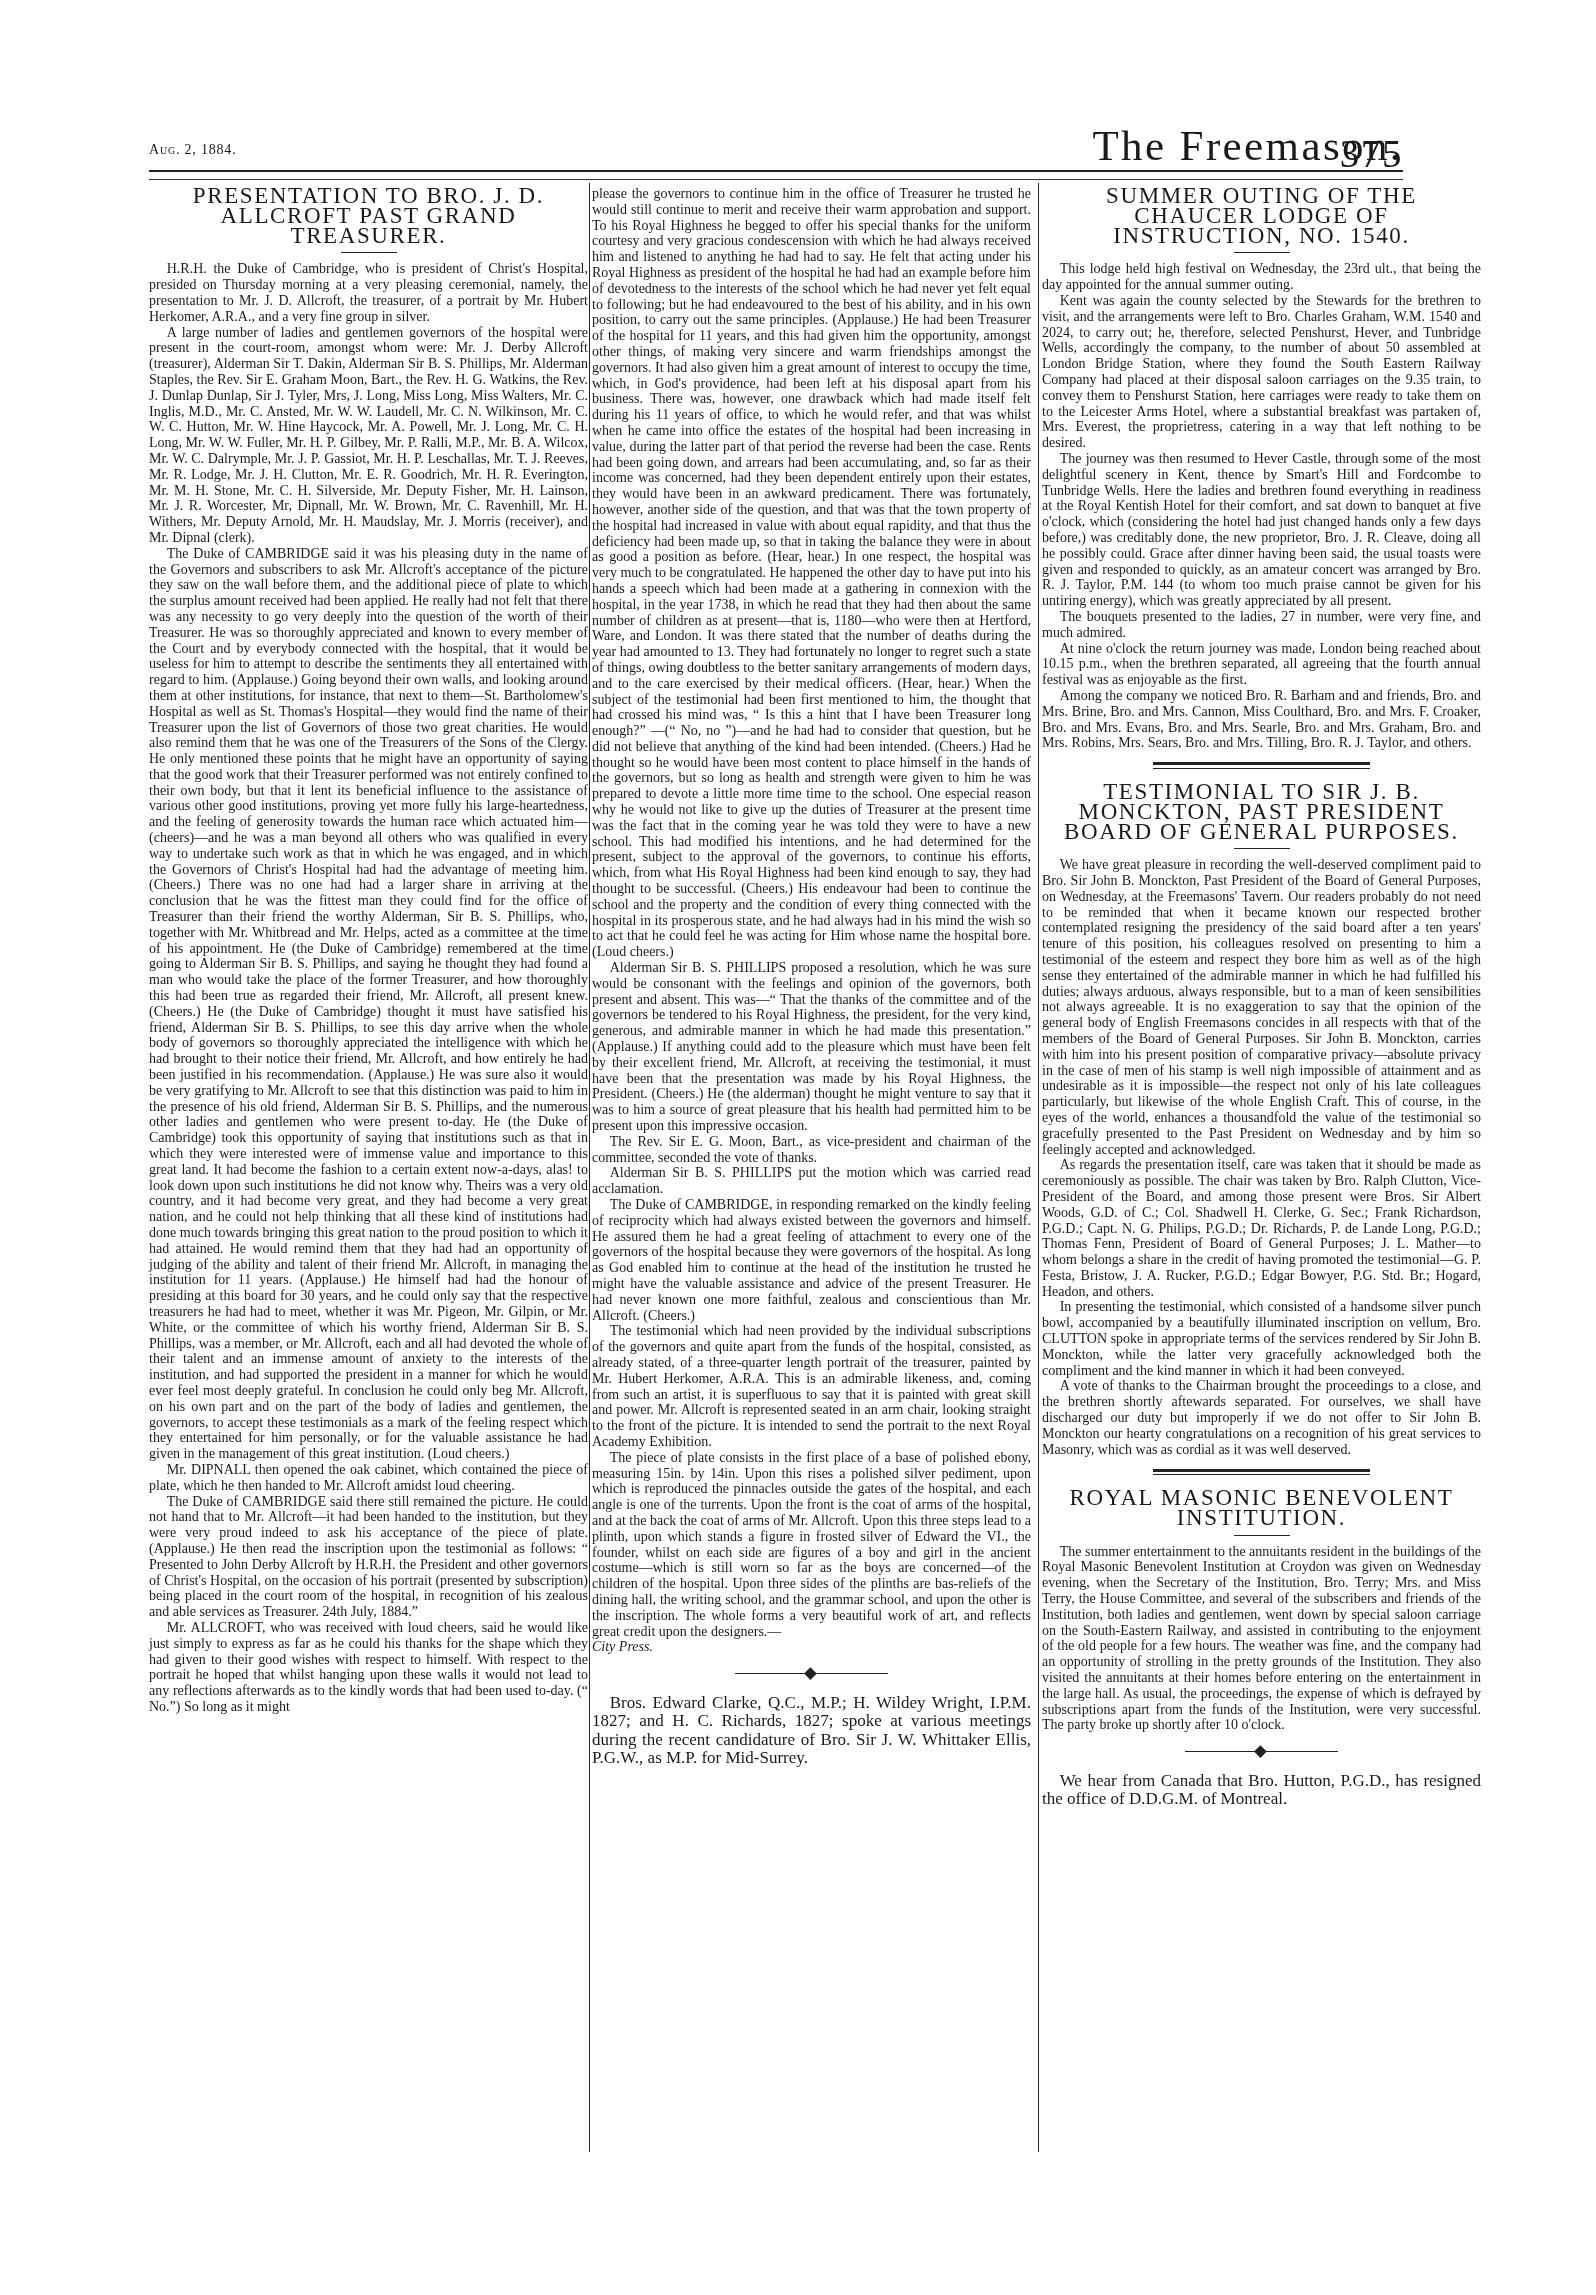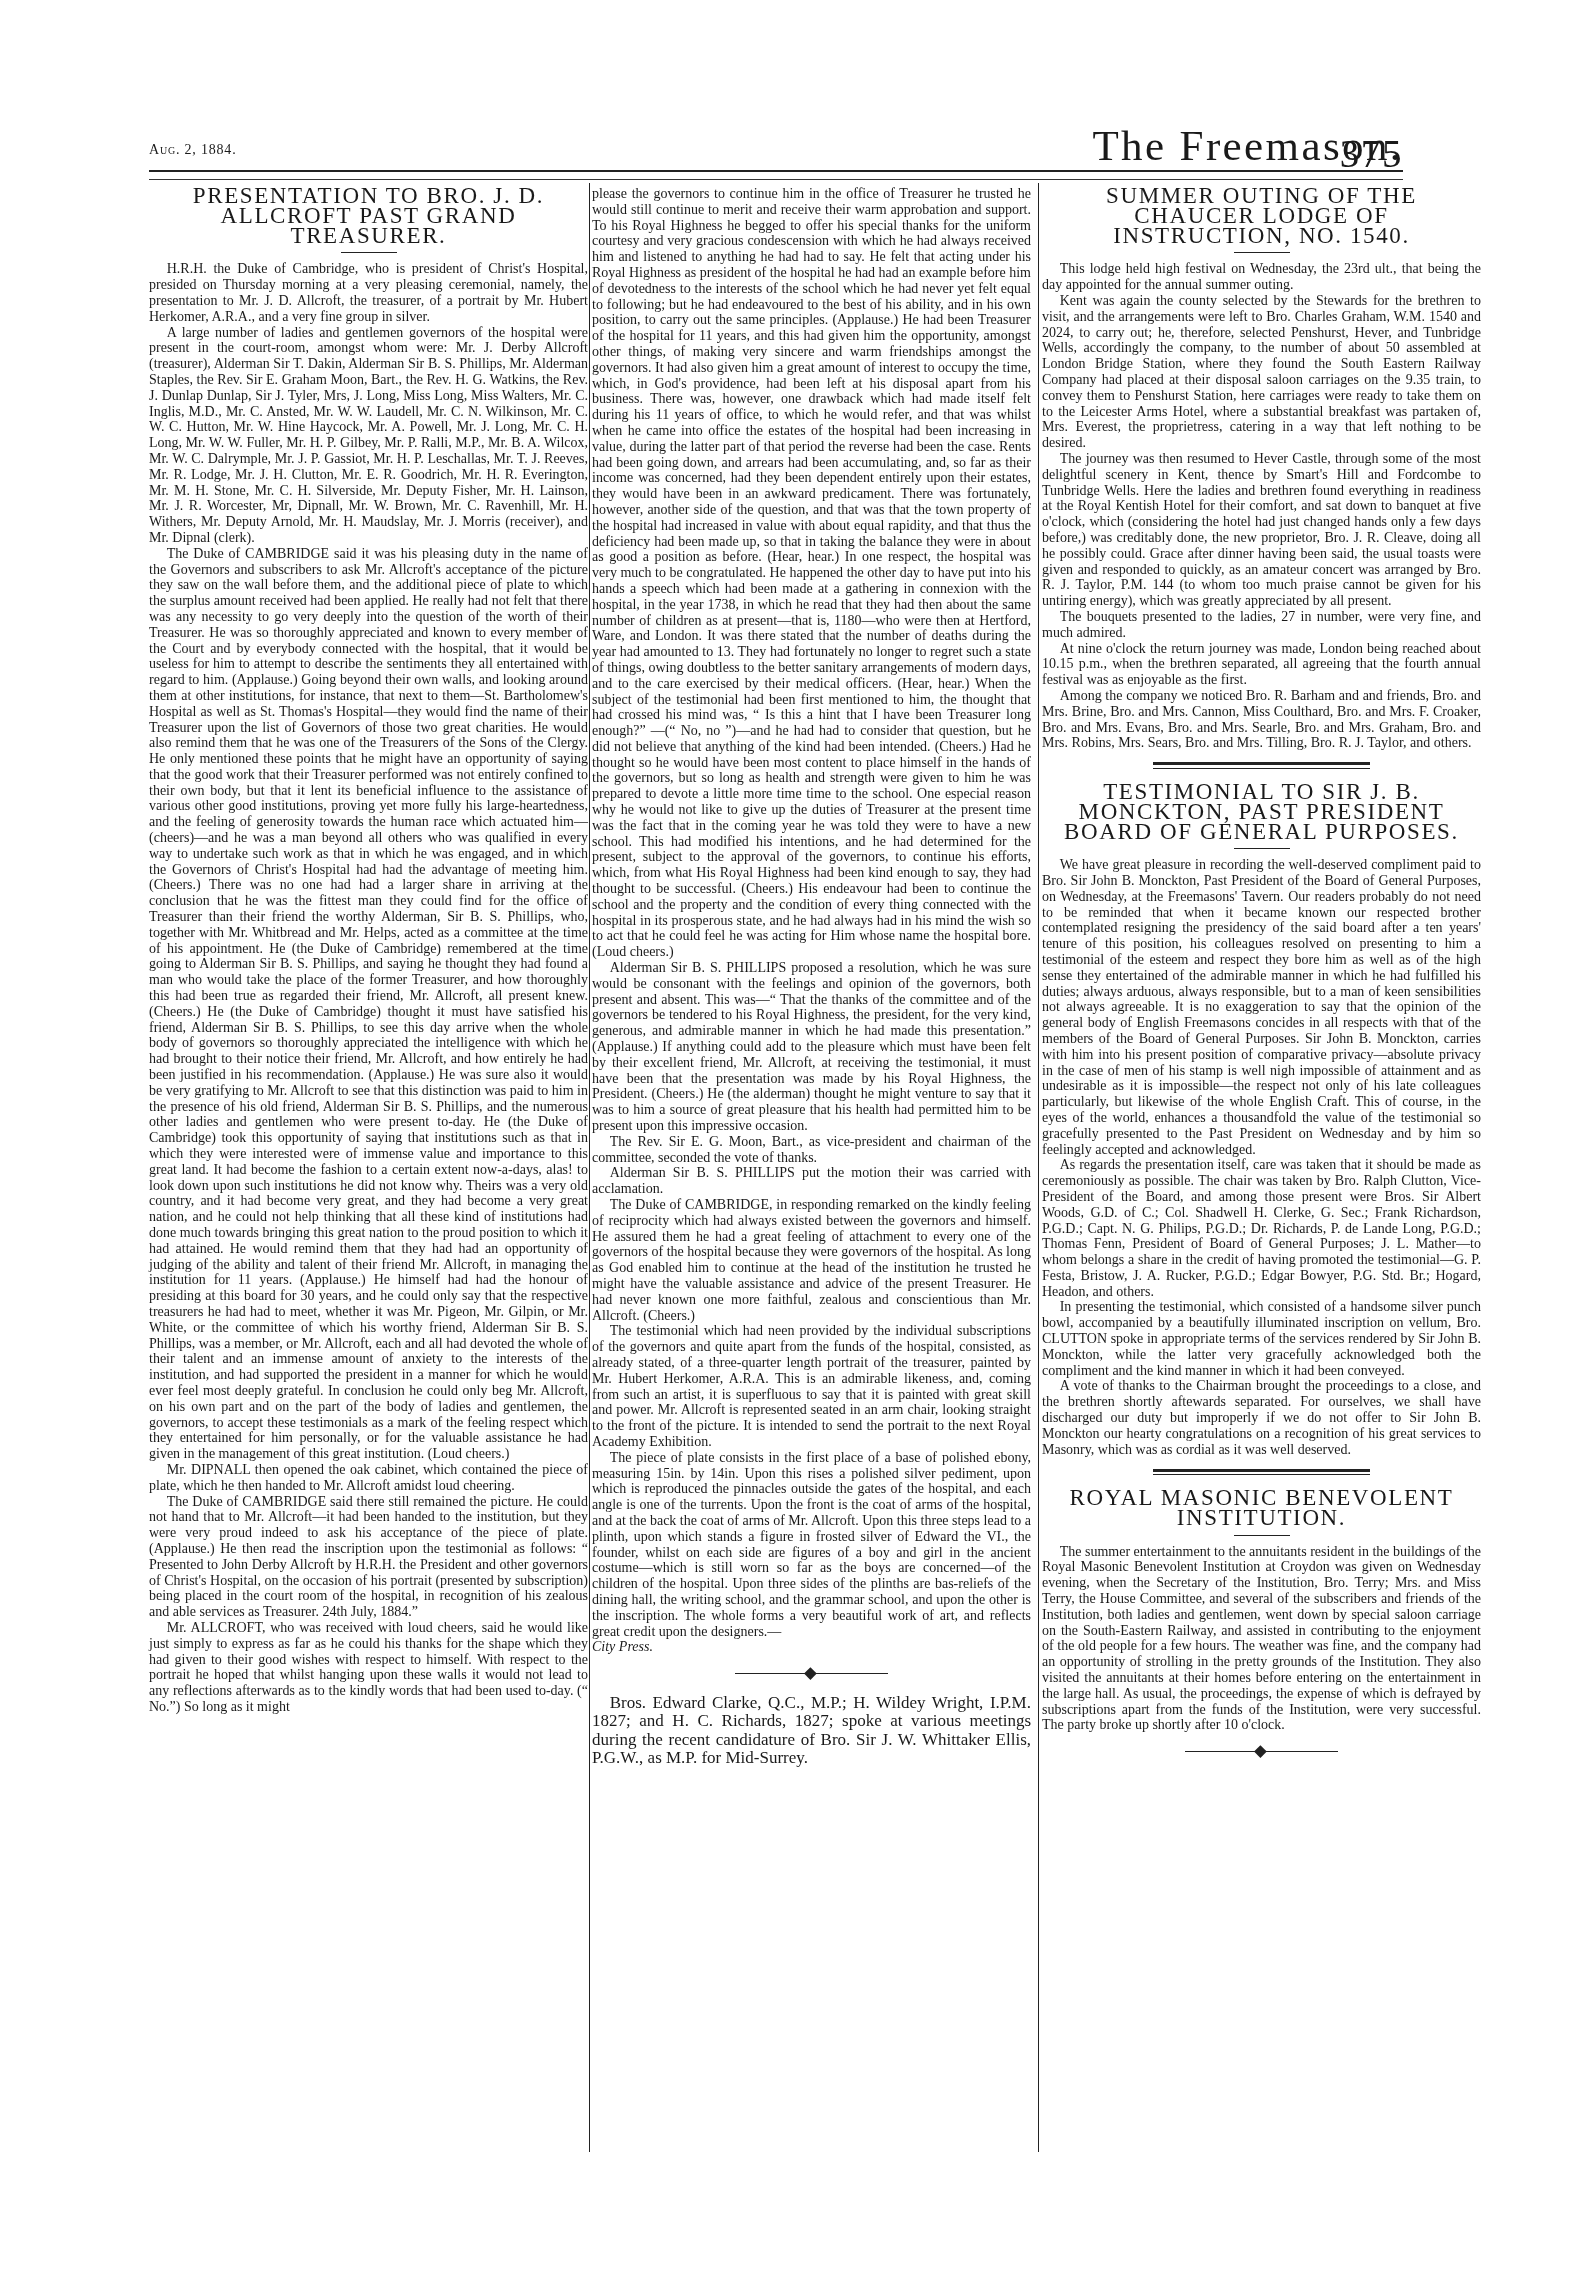--- a/index.html
+++ b/index.html
@@ -72,21 +72,21 @@
     <p>The Duke of CAMBRIDGE said there still remained the picture. He could not hand that to Mr. Allcroft—it had been handed to the institution, but they were very proud indeed to ask his acceptance of the piece of plate. (Applause.) He then read the inscription upon the testimonial as follows: “ Presented to John Derby Allcroft by H.R.H. the President and other governors of Christ's Hospital, on the occasion of his portrait (presented by subscription) being placed in the court room of the hospital, in recognition of his zealous and able services as Treasurer. 24th July, 1884.”</p>
     <p>Mr. ALLCROFT, who was received with loud cheers, said he would like just simply to express as far as he could his thanks for the shape which they had given to their good wishes with respect to himself. With respect to the portrait he hoped that whilst hanging upon these walls it would not lead to any reflections afterwards as to the kindly words that had been used to-day. (“ No.”) So long as it might</p>
   </article>
 </section>
 
 <section class="col col2">
   <article>
     <p style="text-indent:0">please the governors to continue him in the office of Treasurer he trusted he would still continue to merit and receive their warm approbation and support. To his Royal Highness he begged to offer his special thanks for the uniform courtesy and very gracious condescension with which he had always received him and listened to anything he had had to say. He felt that acting under his Royal Highness as president of the hospital he had had an example before him of devotedness to the interests of the school which he had never yet felt equal to following; but he had endeavoured to the best of his ability, and in his own position, to carry out the same principles. (Applause.) He had been Treasurer of the hospital for 11 years, and this had given him the opportunity, amongst other things, of making very sincere and warm friendships amongst the governors. It had also given him a great amount of interest to occupy the time, which, in God's providence, had been left at his disposal apart from his business. There was, however, one drawback which had made itself felt during his 11 years of office, to which he would refer, and that was whilst when he came into office the estates of the hospital had been increasing in value, during the latter part of that period the reverse had been the case. Rents had been going down, and arrears had been accumulating, and, so far as their income was concerned, had they been dependent entirely upon their estates, they would have been in an awkward predicament. There was fortunately, however, another side of the question, and that was that the town property of the hospital had increased in value with about equal rapidity, and that thus the deficiency had been made up, so that in taking the balance they were in about as good a position as before. (Hear, hear.) In one respect, the hospital was very much to be congratulated. He happened the other day to have put into his hands a speech which had been made at a gathering in connexion with the hospital, in the year 1738, in which he read that they had then about the same number of children as at present—that is, 1180—who were then at Hertford, Ware, and London. It was there stated that the number of deaths during the year had amounted to 13. They had fortunately no longer to regret such a state of things, owing doubtless to the better sanitary arrangements of modern days, and to the care exercised by their medical officers. (Hear, hear.) When the subject of the testimonial had been first mentioned to him, the thought that had crossed his mind was, “ Is this a hint that I have been Treasurer long enough?” —(“ No, no ”)—and he had had to consider that question, but he did not believe that anything of the kind had been intended. (Cheers.) Had he thought so he would have been most content to place himself in the hands of the governors, but so long as health and strength were given to him he was prepared to devote a little more time time to the school. One especial reason why he would not like to give up the duties of Treasurer at the present time was the fact that in the coming year he was told they were to have a new school. This had modified his intentions, and he had determined for the present, subject to the approval of the governors, to continue his efforts, which, from what His Royal Highness had been kind enough to say, they had thought to be successful. (Cheers.) His endeavour had been to continue the school and the property and the condition of every thing connected with the hospital in its prosperous state, and he had always had in his mind the wish so to act that he could feel he was acting for Him whose name the hospital bore. (Loud cheers.)</p>
     <p>Alderman Sir B. S. PHILLIPS proposed a resolution, which he was sure would be consonant with the feelings and opinion of the governors, both present and absent. This was—“ That the thanks of the committee and of the governors be tendered to his Royal Highness, the president, for the very kind, generous, and admirable manner in which he had made this presentation.” (Applause.) If anything could add to the pleasure which must have been felt by their excellent friend, Mr. Allcroft, at receiving the testimonial, it must have been that the presentation was made by his Royal Highness, the President. (Cheers.) He (the alderman) thought he might venture to say that it was to him a source of great pleasure that his health had permitted him to be present upon this impressive occasion.</p>
     <p>The Rev. Sir E. G. Moon, Bart., as vice-president and chairman of the committee, seconded the vote of thanks.</p>
-    <p>Alderman Sir B. S. PHILLIPS put the motion their was carried with acclamation.</p>
+    <p>Alderman Sir B. S. PHILLIPS put the motion which was carried read acclamation.</p>
     <p>The Duke of CAMBRIDGE, in responding remarked on the kindly feeling of reciprocity which had always existed between the governors and himself. He assured them he had a great feeling of attachment to every one of the governors of the hospital because they were governors of the hospital. As long as God enabled him to continue at the head of the institution he trusted he might have the valuable assistance and advice of the present Treasurer. He had never known one more faithful, zealous and conscientious than Mr. Allcroft. (Cheers.)</p>
     <p>The testimonial which had neen provided by the individual subscriptions of the governors and quite apart from the funds of the hospital, consisted, as already stated, of a three-quarter length portrait of the treasurer, painted by Mr. Hubert Herkomer, A.R.A. This is an admirable likeness, and, coming from such an artist, it is superfluous to say that it is painted with great skill and power. Mr. Allcroft is represented seated in an arm chair, looking straight to the front of the picture. It is intended to send the portrait to the next Royal Academy Exhibition.</p>
     <p>The piece of plate consists in the first place of a base of polished ebony, measuring 15in. by 14in. Upon this rises a polished silver pediment, upon which is reproduced the pinnacles outside the gates of the hospital, and each angle is one of the turrents. Upon the front is the coat of arms of the hospital, and at the back the coat of arms of Mr. Allcroft. Upon this three steps lead to a plinth, upon which stands a figure in frosted silver of Edward the VI., the founder, whilst on each side are figures of a boy and girl in the ancient costume—which is still worn so far as the boys are concerned—of the children of the hospital. Upon three sides of the plinths are bas-reliefs of the dining hall, the writing school, and the grammar school, and upon the other is the inscription. The whole forms a very beautiful work of art, and reflects great credit upon the designers.—</p>
     <p class="it" style="text-indent:0">City Press.</p>
   </article>
   <div class="sep-diamond"></div>
   <p class="lead">Bros. Edward Clarke, Q.C., M.P.; H. Wildey Wright, I.P.M. 1827; and H. C. Richards, 1827; spoke at various meetings during the recent candidature of Bro. Sir J. W. Whittaker Ellis, P.G.W., as M.P. for Mid-Surrey.</p>
 </section>
 
 <section class="col col3">
@@ -109,14 +109,15 @@
     <p>In presenting the testimonial, which consisted of a handsome silver punch bowl, accompanied by a beautifully illuminated inscription on vellum, Bro. CLUTTON spoke in appropriate terms of the services rendered by Sir John B. Monckton, while the latter very gracefully acknowledged both the compliment and the kind manner in which it had been conveyed.</p>
     <p>A vote of thanks to the Chairman brought the proceedings to a close, and the brethren shortly aftewards separated. For ourselves, we shall have discharged our duty but improperly if we do not offer to Sir John B. Monckton our hearty congratulations on a recognition of his great services to Masonry, which was as cordial as it was well deserved.</p>
   </article>
   <div class="sep-double"></div>
   <article>
     <h2 class="head">Royal Masonic Benevolent Institution.</h2>
     <div class="dash"></div>
     <p>The summer entertainment to the annuitants resident in the buildings of the Royal Masonic Benevolent Institution at Croydon was given on Wednesday evening, when the Secretary of the Institution, Bro. Terry; Mrs. and Miss Terry, the House Committee, and several of the subscribers and friends of the Institution, both ladies and gentlemen, went down by special saloon carriage on the South-Eastern Railway, and assisted in contributing to the enjoyment of the old people for a few hours. The weather was fine, and the company had an opportunity of strolling in the pretty grounds of the Institution. They also visited the annuitants at their homes before entering on the entertainment in the large hall. As usual, the proceedings, the expense of which is defrayed by subscriptions apart from the funds of the Institution, were very successful. The party broke up shortly after 10 o'clock.</p>
   </article>
   <div class="sep-diamond"></div>
+  <p class="lead">We hear from Canada that Bro. Hutton, P.G.D., has resigned the office of D.D.G.M. of Montreal.</p>
 </section>
 
 
 </body></html>

